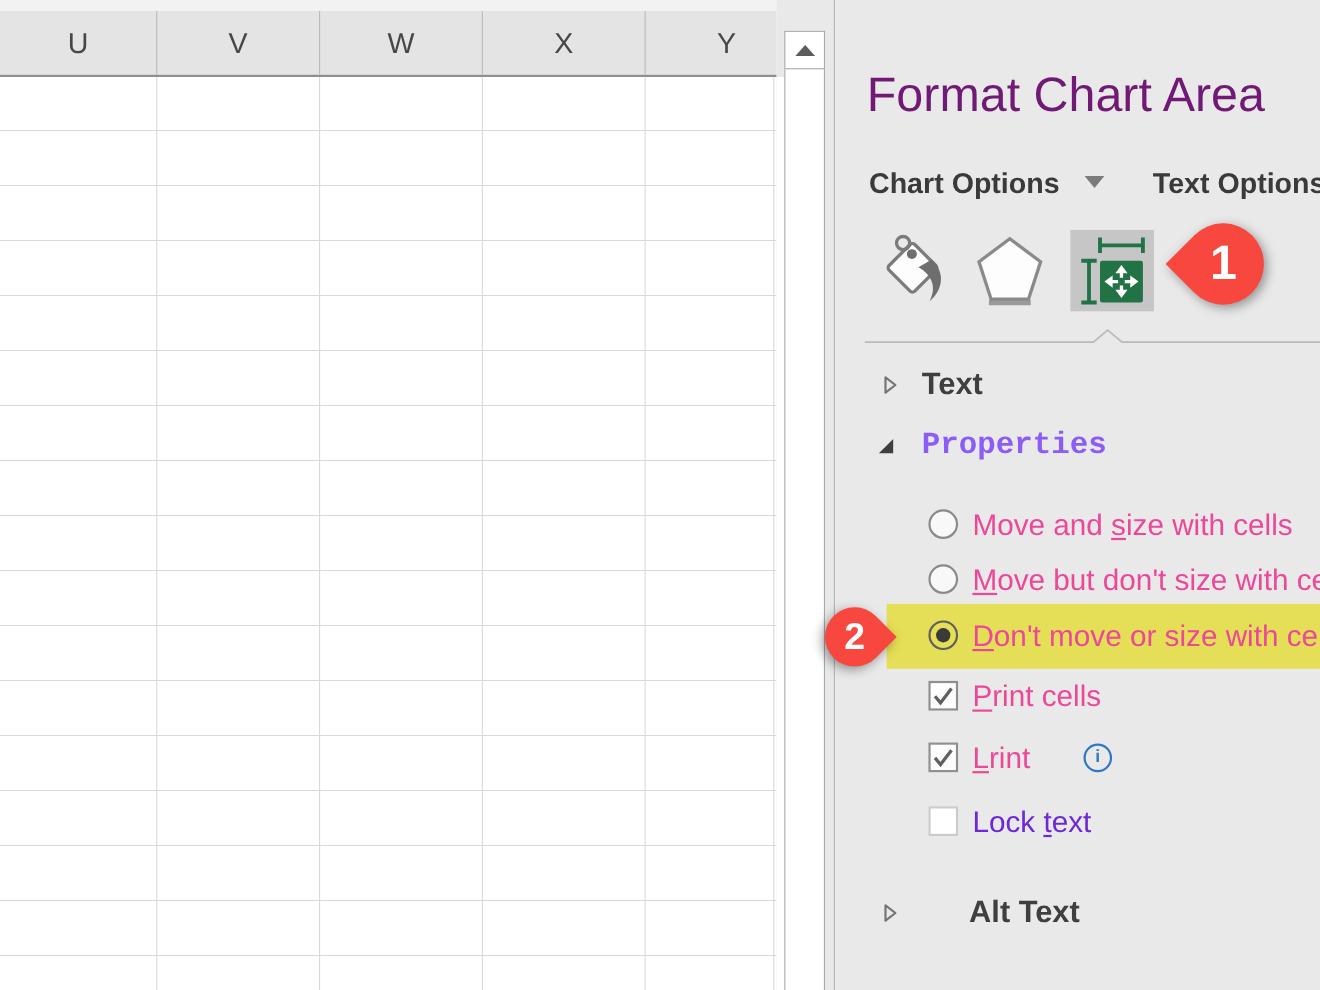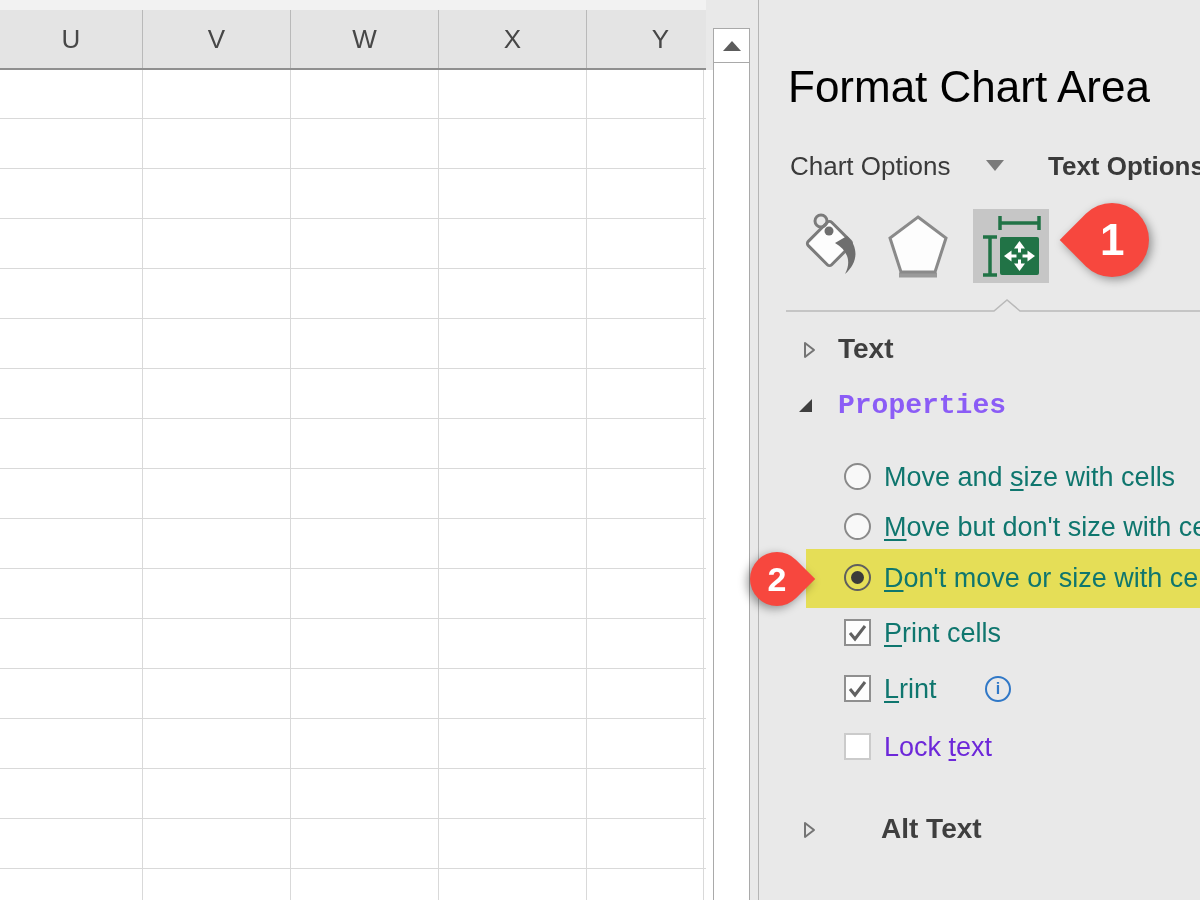--- a/index.html
+++ b/index.html
@@ -38,38 +38,38 @@
   .scroll-btn{
     left:713px;top:28px;width:37px;height:35px;background:#ffffff;
     border:1px solid #a9a9a9;box-sizing:border-box;
     display:flex;align-items:center;justify-content:center;
   }
   .up-tri{width:0;height:0;border-left:9px solid transparent;
     border-right:9px solid transparent;border-bottom:10px solid #5c5c5c;}
   .pane-divider{left:758px;top:0;width:1px;height:900px;background:#b5b5b5;}
 
   
-  .pane-title{left:788px;top:62px;font-size:44px;font-weight:400;color:#000000;
+  .pane-title{left:788px;top:62px;font-size:44px;font-weight:400;color:#701a75;
     white-space:nowrap;line-height:50px;}
   .tab{top:150px;font-size:26px;color:#3a3a3a;white-space:nowrap;line-height:32px;cursor:default;}
-  .tab-chart{left:790px;font-weight:400;}
+  .tab-chart{left:790px;font-weight:700;}
   .tab-text{left:1048px;font-weight:600;}
   .dd-tri{left:986px;top:160px;width:0;height:0;
     border-left:9px solid transparent;border-right:9px solid transparent;
     border-top:11px solid #7b7b7b;}
 
   .icon-btn{cursor:default;}
   .icon-tile{left:973px;top:209px;width:76px;height:74px;background:#c6c6c6;}
 
   .notch-sep{left:786px;top:298px;}
 
   .sec-label{font-size:28px;font-weight:700;line-height:34px;white-space:nowrap;color:#3f3f3f;}
   .sec-green{color:#8b5cf6;font-family:Liberation Mono, monospace;}
 
-  .opt-label{font-size:27px;line-height:34px;color:#0f766e;white-space:nowrap;z-index:2;}
+  .opt-label{font-size:27px;line-height:34px;color:#ec4899;white-space:nowrap;z-index:2;}
   .opt-label .acc{text-decoration:underline;text-underline-offset:3px;text-decoration-thickness:2px;}
   .opt-label.disabled{color:#6d28d9;}
 
   .radio{width:27px;height:27px;border-radius:50%;border:2px solid #8a8a8a;
     background:#f8f8f8;box-sizing:border-box;z-index:2;}
   .radio.selected{border-color:#5f5f5f;background:transparent;
     display:flex;align-items:center;justify-content:center;}
   .radio.selected::after{content:"";width:13px;height:13px;border-radius:50%;background:#3a3a3a;}
 
   .checkbox{width:27px;height:27px;border:2px solid #8f8f8f;background:#fdfdfd;

